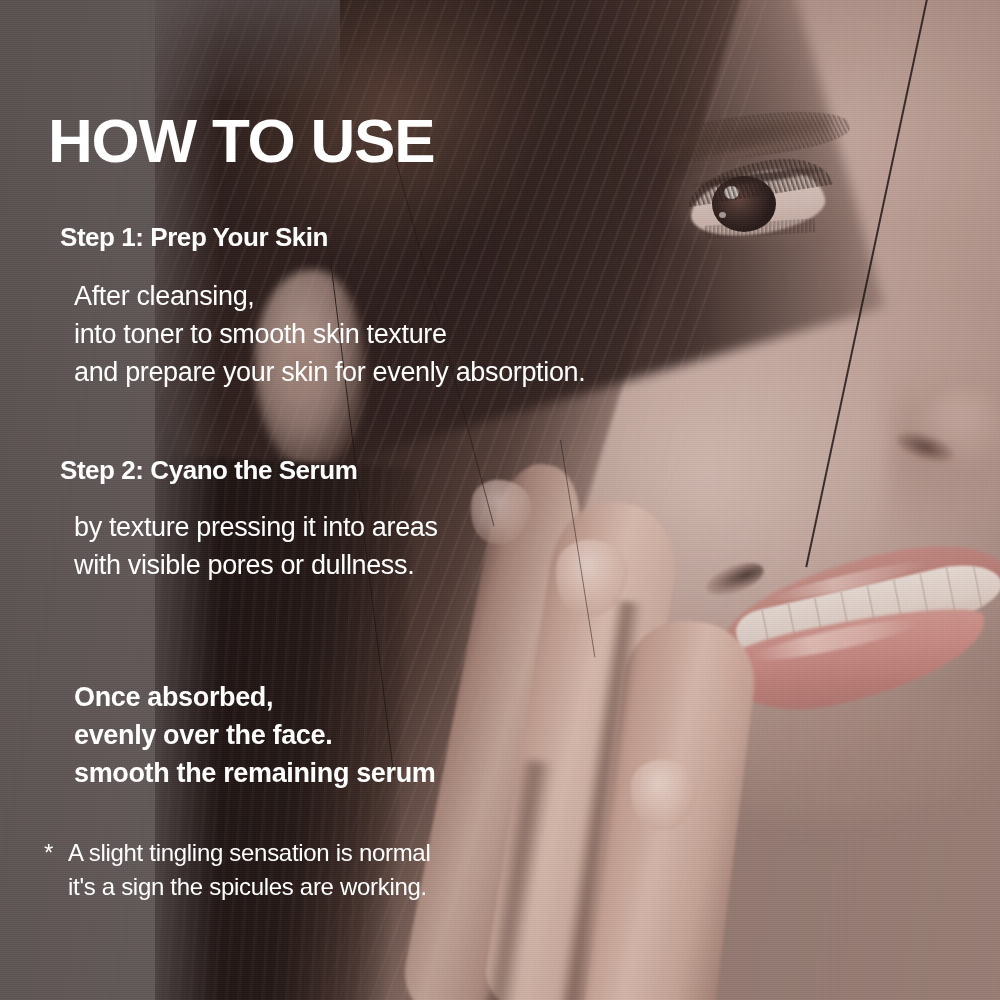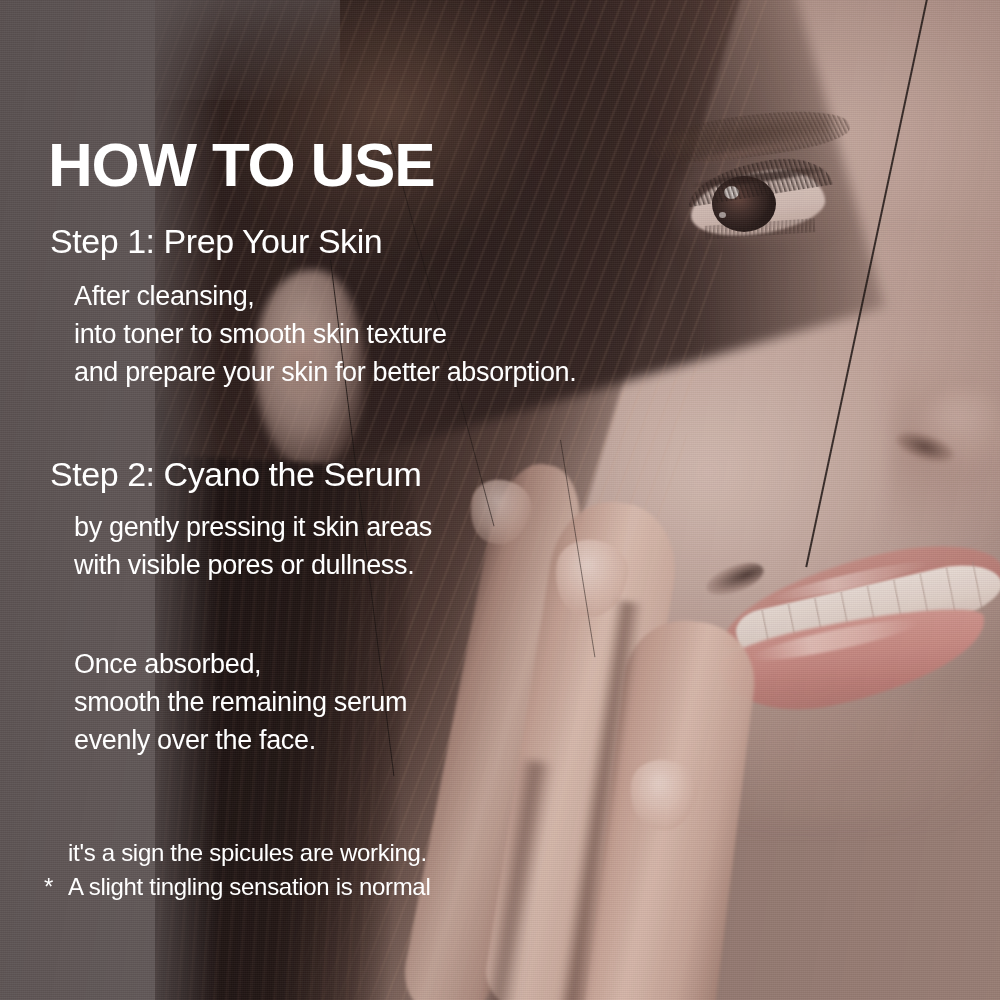--- a/index.html
+++ b/index.html
@@ -498,54 +498,54 @@
   
   .content {
     position: absolute;
     inset: 0;
     color: #ffffff;
   }
 
   .title {
     position: absolute;
     left: 48px;
-    top: 92px;
+    top: 68px;
     font-size: 62px;
     font-weight: 700;
     letter-spacing: -1.2px;
     line-height: 1;
     color: #ffffff;
     white-space: nowrap;
   }
 
   .step-head {
     position: absolute;
-    left: 50px;
-    font-size: 34px;
-    font-weight: 400;
+    left: 60px;
+    font-size: 26px;
+    font-weight: 700;
     letter-spacing: -0.45px;
     color: #ffffff;
     white-space: nowrap;
   }
   .step-head.s1 { top: 222px; }
   .step-head.s2 { top: 455px; }
 
   .body-block {
     position: absolute;
     left: 50px;
     font-size: 27px;
     font-weight: 400;
     line-height: 38px;
     letter-spacing: -0.35px;
     color: #ffffff;
     white-space: nowrap;
   }
   .body-block.b1 { top: 277px; }
   .body-block.b2 { top: 508px; }
-  .body-block.b3 { top: 645px; }
+  .body-block.b3 { top: 678px; font-weight: bold; }
 
   .body-block .ln { display: block; margin-left: 24px; }
 
   .note {
     position: absolute;
     left: 44px;
     top: 836px;
     font-size: 24px;
     font-weight: 400;
     line-height: 34px;
@@ -633,39 +633,39 @@
 
   <div class="content">
 
     <h1 class="title">HOW TO USE</h1>
 
     <div class="step-head s1">Step 1: Prep Your Skin</div>
 
     <div class="body-block b1">
       <span class="ln">After cleansing,</span>
       <span class="ln">into toner to smooth skin texture</span>
-      <span class="ln">and prepare your skin for better absorption.</span>
+      <span class="ln">and prepare your skin for evenly absorption.</span>
     </div>
 
     <div class="step-head s2">Step 2: Cyano the Serum</div>
 
     <div class="body-block b2">
-      <span class="ln">by gently pressing it skin areas</span>
+      <span class="ln">by texture pressing it into areas</span>
       <span class="ln">with visible pores or dullness.</span>
     </div>
 
     <div class="body-block b3">
       <span class="ln">Once absorbed,</span>
+      <span class="ln">evenly over the face.</span>
       <span class="ln">smooth the remaining serum</span>
-      <span class="ln">evenly over the face.</span>
     </div>
 
     <div class="note">
+      <span class="note-row">
+        <span class="star">*</span><span class="note-text">A slight tingling sensation is normal</span>
+      </span>
       <span class="note-row">
         <span class="star"></span><span class="note-text">it's a sign the spicules are working.</span>
       </span>
-      <span class="note-row">
-        <span class="star">*</span><span class="note-text">A slight tingling sensation is normal</span>
-      </span>
     </div>
 
   </div>
 </div>
 
 </body></html>

